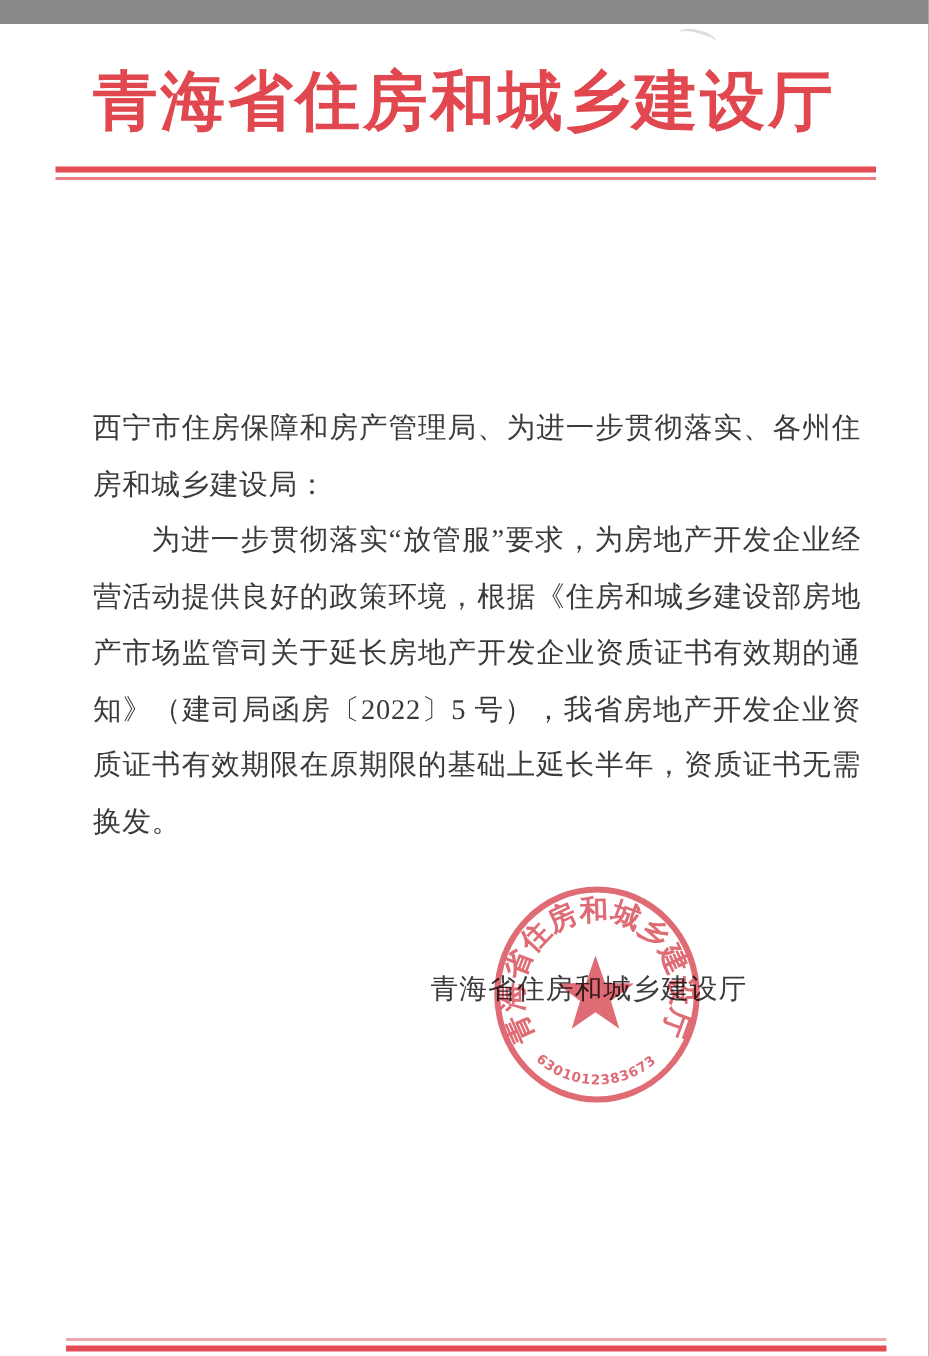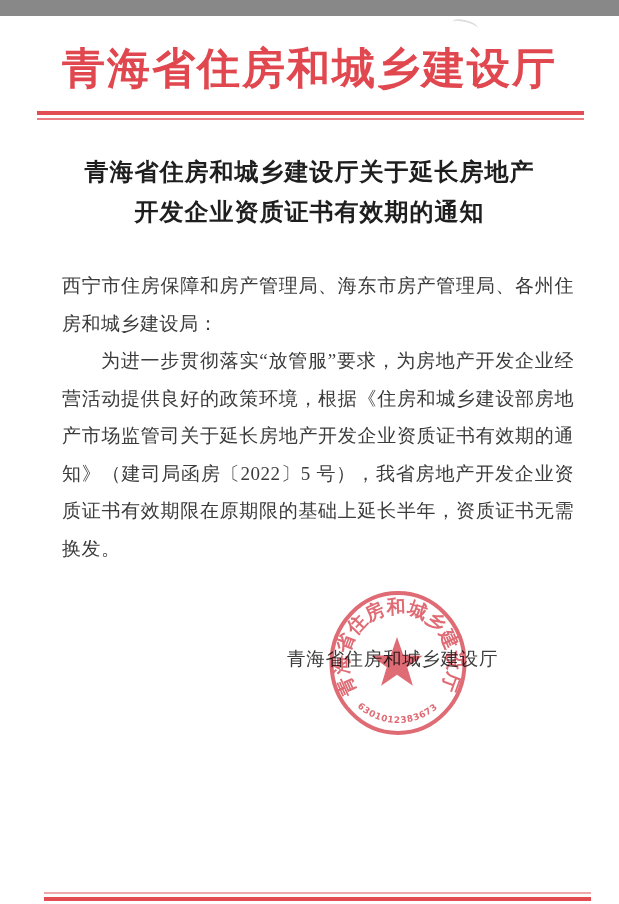--- a/index.html
+++ b/index.html
@@ -92,27 +92,23 @@
 
 <div class="page">
 
   <div class="masthead">青海省住房和城乡建设厅</div>
 
   <div class="rule rule-top-thick"></div>
   <div class="rule rule-top-thin"></div>
 
   <div class="scan-artifact"></div>
 
-  <div class="doc-title">
-    <div>青海省住房和城乡建设厅关于延长房地产</div>
-    <div>开发企业资质证书有效期的通知</div>
-  </div>
 
   <div class="body-text">
-    <p>西宁市住房保障和房产管理局、海东市房产管理局、各州住房和城乡建设局：</p>
+    <p>西宁市住房保障和房产管理局、为进一步贯彻落实、各州住房和城乡建设局：</p>
     <p class="indented">为进一步贯彻落实“放管服”要求，为房地产开发企业经营活动提供良好的政策环境，根据《住房和城乡建设部房地产市场监管司关于延长房地产开发企业资质证书有效期的通知》（建司局函房〔2022〕5 号），我省房地产开发企业资质证书有效期限在原期限的基础上延长半年，资质证书无需换发。</p>
   </div>
 
   <div class="signature-org">青海省住房和城乡建设厅</div>
 
 
   <svg class="seal" viewBox="0 0 150 150">
     <defs>
       <path id="seal-ring-path" d="M 34.0 103.7 A 50 50 0 1 1 116.0 103.7" fill="none"></path>
       <path id="seal-serial-path" d="M 32.6 117.4 A 60 60 0 0 0 117.4 117.4" fill="none"></path>

